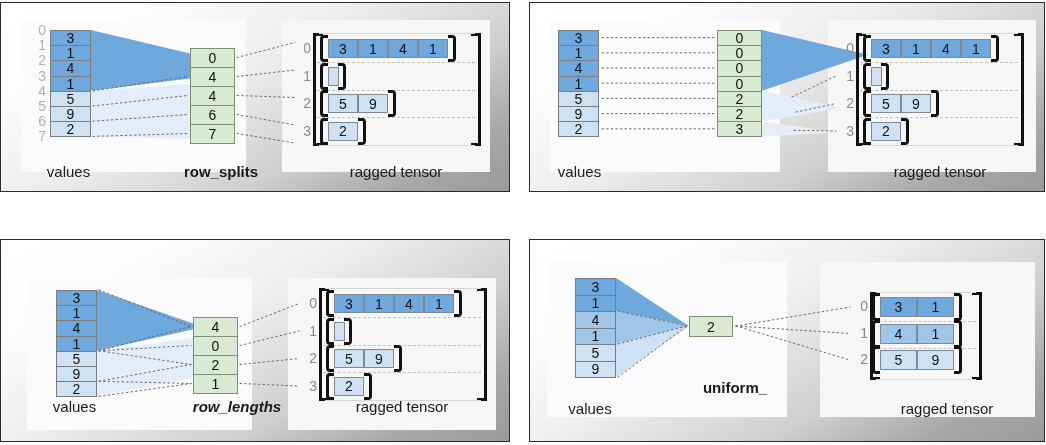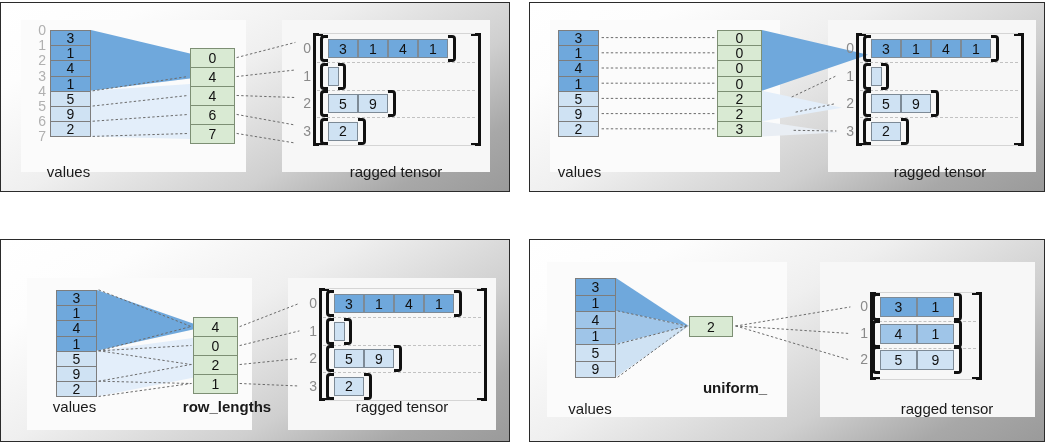--- a/index.html
+++ b/index.html
@@ -150,20 +150,21 @@
         <div class="rowbr r" style="left:45px;top:84.5px;width:8px;height:27px;"></div>
         <div class="rtcell" style="left:15px;top:88.5px;width:30px;height:19px;background:#cfe2f3;">
           <span>2</span>
         </div>
       </div>
       <div class="ridx" style="left:298px;top:37px;">0</div>
       <div class="ridx" style="left:298px;top:64.5px;">1</div>
       <div class="ridx" style="left:298px;top:92px;">2</div>
       <div class="ridx" style="left:298px;top:119.5px;">3</div>
       <div class="cap" style="left:10px;top:160px;width:115px;">values</div>
+      <div class="cap bold" style="left:120px;top:160px;width:200px;">row_splits</div>
       <div class="cap" style="left:300px;top:160px;width:190px;">ragged tensor</div>
     </div>
     <div class="panel" style="left:529px;top:2px;width:516px;height:190px;">
       <div class="card bright" style="left:20px;top:17px;width:230px;height:152px;background:#fbfbfb;"></div>
       <div class="card" style="left:298px;top:17px;width:208px;height:152px;"></div>
       <svg class="ov" width="516" height="190" style="position:absolute;left:0;top:0;">
         <polygon points="232,27 232,87.8 338,51.75" fill="#6fa8dc" opacity="1"></polygon>
         <polygon points="232,87.8 232,118.19999999999999 312,104.75" fill="#e3eefa" opacity="1"></polygon>
         <polygon points="232,118.19999999999999 232,133.39999999999998 308,129.5" fill="#e9eef4" opacity="1"></polygon>
         <line x1="72" y1="34.6" x2="184" y2="34.6" stroke="#6b6b6b" stroke-width="1" stroke-dasharray="1.6 3" stroke-linecap="round"></line>
@@ -361,21 +362,21 @@
         <div class="rowbr r" style="left:45px;top:84.5px;width:8px;height:27px;"></div>
         <div class="rtcell" style="left:15px;top:88.5px;width:30px;height:19px;background:#cfe2f3;">
           <span>2</span>
         </div>
       </div>
       <div class="ridx" style="left:304px;top:55px;">0</div>
       <div class="ridx" style="left:304px;top:82.5px;">1</div>
       <div class="ridx" style="left:304px;top:110px;">2</div>
       <div class="ridx" style="left:304px;top:137.5px;">3</div>
       <div class="cap" style="left:16px;top:158px;width:115px;">values</div>
-      <div class="cap bold" style="left:126px;top:158px;width:200px;">row_lengths</div>
+      <div class="cap bold" style="left:136px;top:158px;width:200px;font-style:italic;">row_lengths</div>
       <div class="cap" style="left:306px;top:158px;width:190px;">ragged tensor</div>
     </div>
     <div class="panel" style="left:529px;top:239px;width:516px;height:203px;">
       <div class="card bright" style="left:17px;top:22px;width:240px;height:155px;background:#fbfbfb;"></div>
       <div class="card" style="left:290px;top:22px;width:215px;height:155px;"></div>
       <svg class="ov" width="516" height="203" style="position:absolute;left:0;top:0;">
         <polygon points="86,38 86,71 159,86" fill="#6fa8dc" opacity="1"></polygon>
         <polygon points="86,71 86,104 159,86" fill="#9fc5e8" opacity="1"></polygon>
         <polygon points="86,104 86,137 159,86" fill="#cfe2f3" opacity="1"></polygon>
         <line x1="88" y1="71" x2="157" y2="86" stroke="#6b6b6b" stroke-width="1" stroke-dasharray="1.6 3" stroke-linecap="round"></line>

